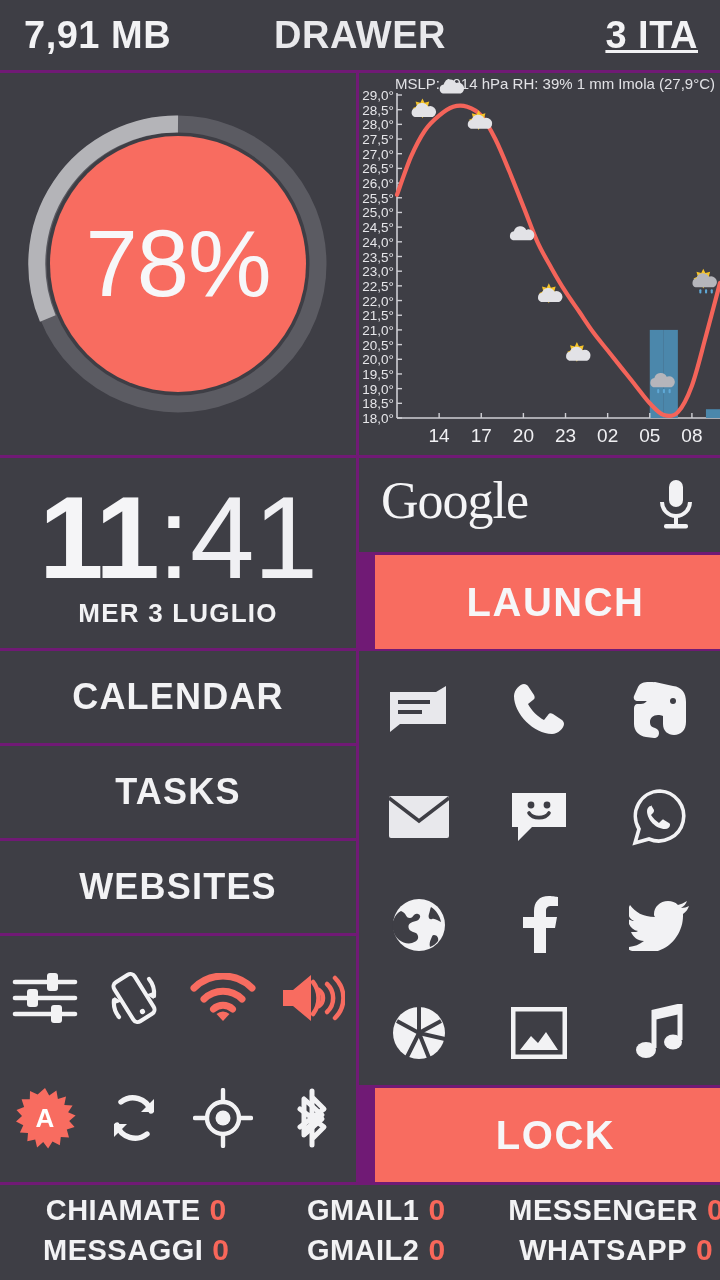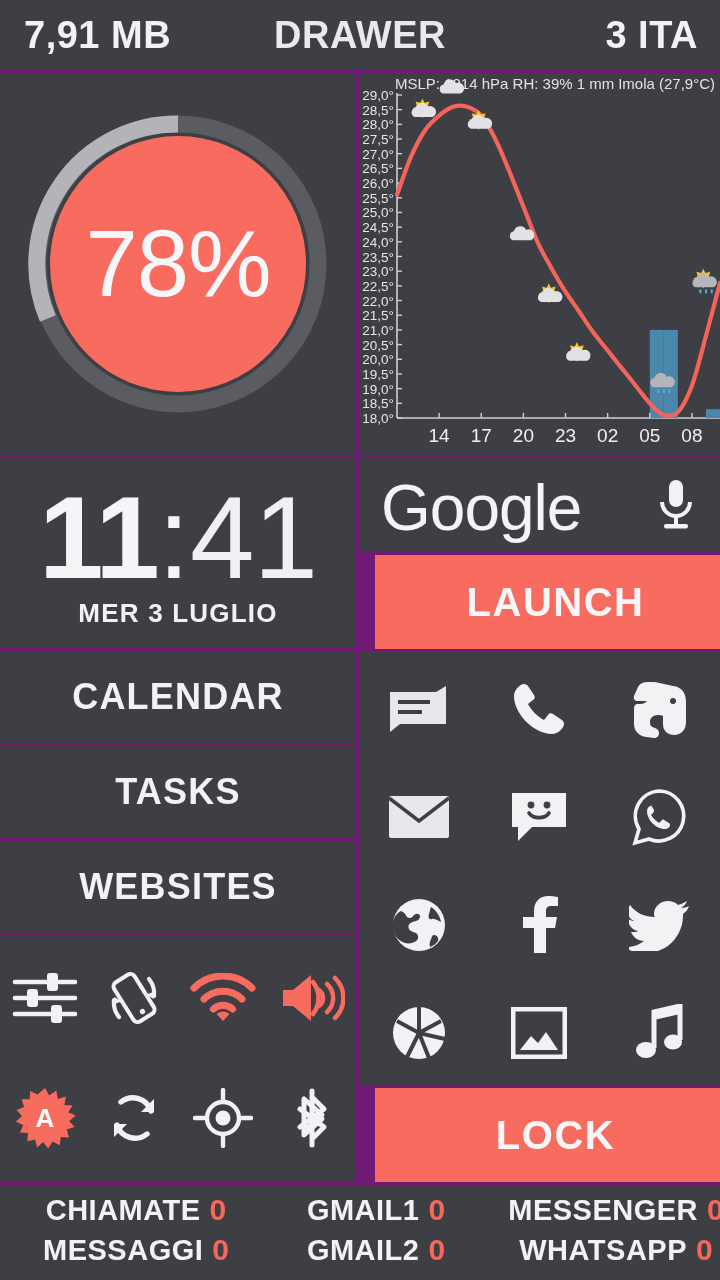--- a/index.html
+++ b/index.html
@@ -10,21 +10,21 @@
   }
   #screen { position:relative; width:720px; height:1280px; background:#701a75; }
 
   .panel { position:absolute; background:#3e3e45; overflow:hidden; }
 
   
   #statusbar { left:0; top:0; width:720px; height:70px; display:flex; align-items:center; }
   #statusbar .st { color:#f2f2f4; font-size:38px; font-weight:bold; letter-spacing:0.5px; }
   #st-left  { position:absolute; left:24px; }
   #st-mid   { position:absolute; left:0; width:720px; text-align:center; color:#e9e9ec !important; }
-  #st-right { position:absolute; right:22px; }
+  #st-right { position:absolute; right:22px;text-decoration:underline; }
 
   
   #gauge-panel { left:0; top:73px; width:356px; height:382px;padding-left:20px; }
   #gauge-wrap { position:absolute; left:50%; top:50%; transform:translate(-50%,-50%); width:312px; height:312px; }
   #gauge-wrap svg { display:block; }
   #gauge-label {
     position:absolute; left:0; top:0; width:312px; height:312px;
     display:flex; align-items:center; justify-content:center;
     color:#f7f7f9; font-size:94px; font-weight:400; letter-spacing:-1px;
   }
@@ -41,21 +41,21 @@
   #clock-row { position:absolute; left:0; top:22px; width:356px; text-align:center; line-height:1; white-space:nowrap;}
   #clock-h { color:#f5f5f7; font-size:116px; font-weight:bold; letter-spacing:-2px; }
   #clock-sep { color:#f5f5f7; font-size:116px; font-weight:300; }
   #clock-m { color:#f0f0f3; font-size:116px; font-weight:300; letter-spacing:-1px; }
   #clock-date { position:absolute; left:0; top:140px; width:356px; text-align:center;
                 color:#f2f2f4; font-size:26px; font-weight:bold; letter-spacing:1.2px; }
 
   
   #google-panel { left:359px; top:458px; width:361px; height:94px; }
   #google-logo { position:absolute; left:22px; top:13px; color:#f4f4f6;
-                 font-family:Liberation Sans, sans-serif; font-size:64px; letter-spacing:-1px; }
+                 font-family:Liberation Serif, serif; font-size:52px; letter-spacing:-1px; }
   #mic-icon { position:absolute; right:24px; top:20px; width:40px; height:54px; }
 
   
   .redbtn { position:absolute; background:#f86c60; display:flex; align-items:center; justify-content:center;margin-left:16px; }
   .redbtn span { color:#f6f6f8; font-size:40px; font-weight:bold; letter-spacing:1.5px; }
   #launch-btn { left:359px; top:555px; width:361px; height:94px; }
   #lock-btn   { left:359px; top:1088px; width:361px; height:94px; }
 
   
   .menubtn { position:absolute; background:#3e3e45; display:flex; align-items:center; justify-content:center; }

